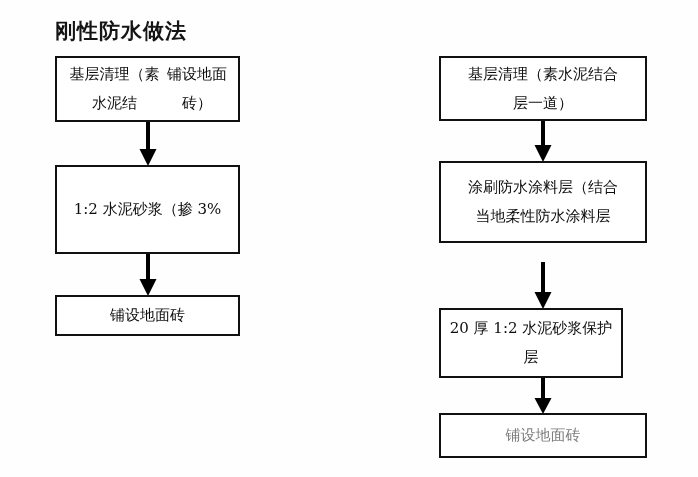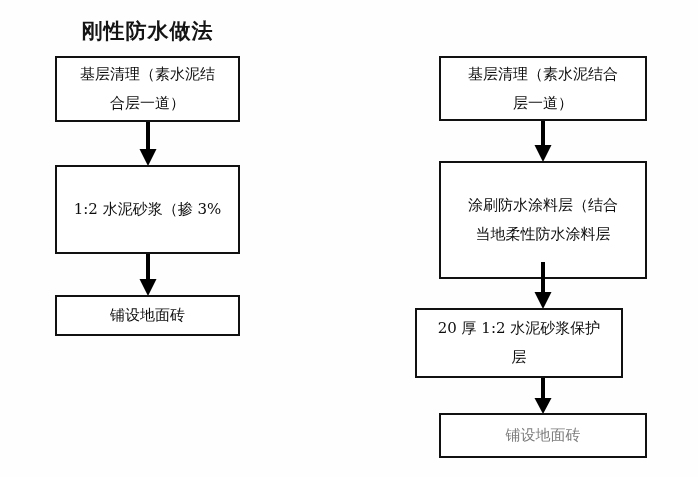--- a/index.html
+++ b/index.html
@@ -19,21 +19,21 @@
   #canvas {
     position: relative;
     width: 698px;
     height: 477px;
     background: #fefefe;
   }
 
   
   .col-title {
     position: absolute;
-    text-align: center;
+    text-align: left;
     font-size: 21px;
     font-weight: bold;
     letter-spacing: 1px;
     line-height: 26px;
     color: #141414;
     white-space: nowrap;
     font-family: "DejaVu Serif", "Liberation Serif", serif;
   }
   #title-left  { left: 55px;  top: 18px; width: 185px; }
   #title-right { left: 439px; top: 18px; width: 208px; }
@@ -65,22 +65,22 @@
     filter: blur(0.25px);
   }
 
   
   #node-l1 { left: 55px;  top: 56px;  width: 185px; height: 66px; }
   #node-l2 { left: 55px;  top: 165px; width: 185px; height: 89px; }
   #node-l3 { left: 55px;  top: 295px; width: 185px; height: 41px; }
 
   
   #node-r1 { left: 439px; top: 56px;  width: 208px; height: 65px; }
-  #node-r2 { left: 439px; top: 161px; width: 208px; height: 118px; }
-  #node-r3 { left: 415px; top: 308px; width: 208px; height: 70px; }
+  #node-r2 { left: 439px; top: 161px; width: 208px; height: 82px; }
+  #node-r3 { left: 439px; top: 308px; width: 184px; height: 70px; }
   #node-r4 { left: 439px; top: 413px; width: 208px; height: 45px; }
 
   
   .arrow {
     position: absolute;
     width: 22px;
     transform: translateX(-50%);
   }
   .arrow svg { display: block; width: 22px; height: 100%; }
 
@@ -90,23 +90,23 @@
   #arrow-r2 { left: 543px; top: 262px; height: 47px; }
   #arrow-r3 { left: 543px; top: 378px; height: 36px; }
 </style>
 </head>
 <body>
 
 <div id="canvas">
 
   <div class="col-title" id="title-left">刚性防水做法</div>
 
-  <div class="node" id="node-l1" style="flex-direction: column;">
+  <div class="node" id="node-l1" style="flex-direction: row;">
     <span class="txt">基层清理（素水泥结</span>
-    <span class="txt">合层一道）</span>
+    <span class="txt">铺设地面砖）</span>
   </div>
 
   <div class="arrow" id="arrow-l1">
     <svg viewBox="0 0 22 44" preserveAspectRatio="none" aria-hidden="true">
       <line x1="11" y1="0" x2="11" y2="30" stroke="#000000" stroke-width="4"></line>
       <polygon points="2.5,27 19.5,27 11,44" fill="#000000"></polygon>
     </svg>
   </div>
 
   <div class="node" id="node-l2" style="flex-direction: row;">

